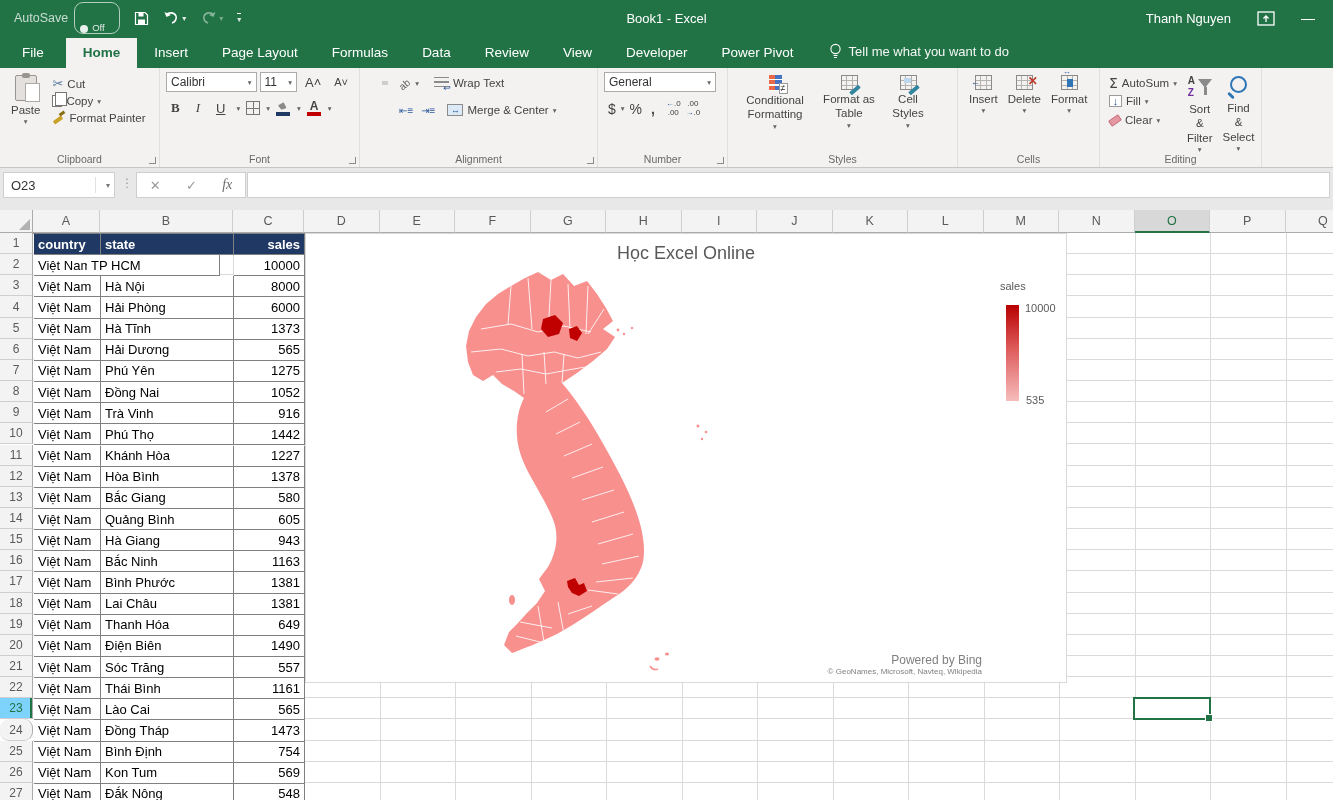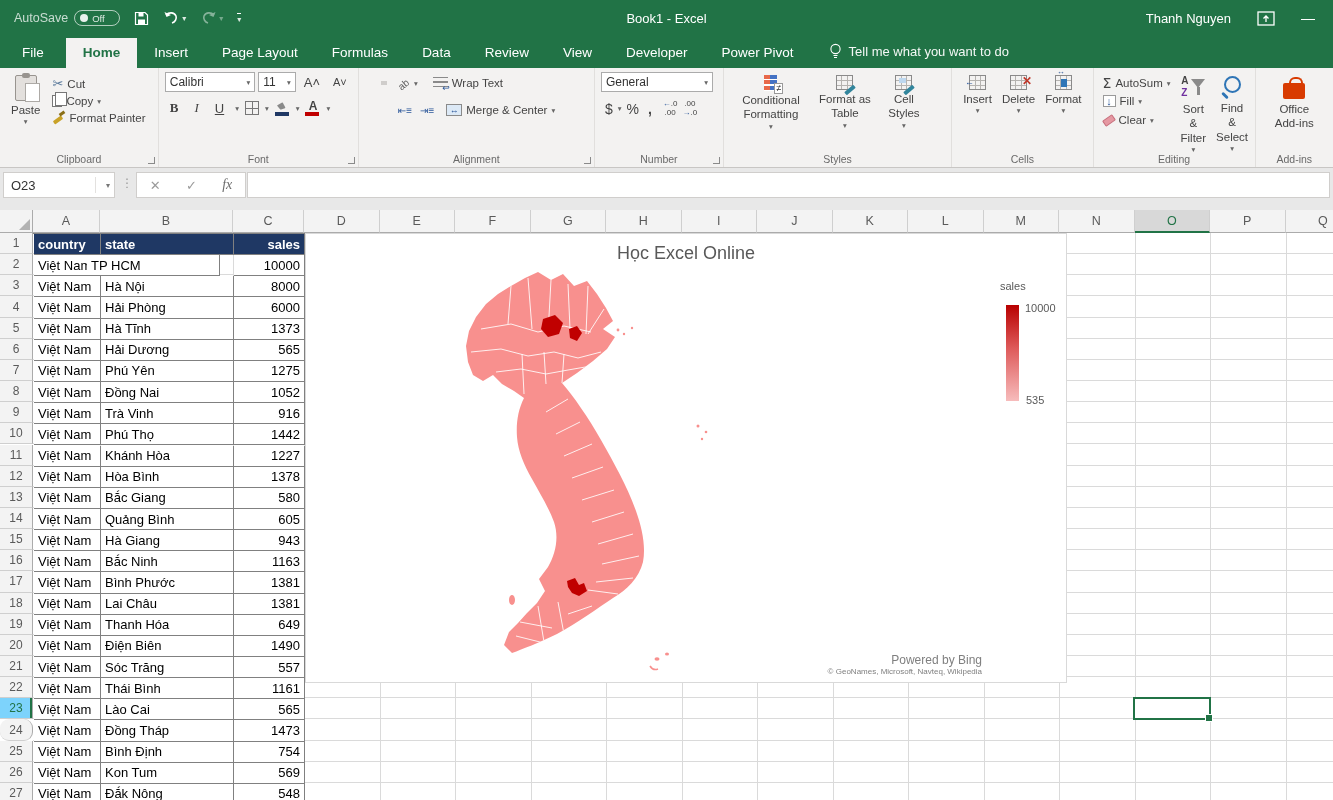--- a/index.html
+++ b/index.html
@@ -4,21 +4,21 @@
 <style>
   * { margin:0; padding:0; box-sizing:border-box; }
   html,body { width:1333px; height:800px; overflow:hidden; }
   body { font-family:"Liberation Sans", sans-serif; background:#fff; position:relative; }
   #app { position:absolute; inset:0; width:1333px; height:800px; overflow:hidden; }
 
   
   #titlebar { position:absolute; left:0; top:0; width:100%; height:36px; background:#217346; display:flex; align-items:center; color:#fff; }
   .qat { display:flex; align-items:center; gap:14px; padding-left:14px; }
   .autosave { display:flex; align-items:center; gap:6px; font-size:12.5px; color:rgba(255,255,255,.75); }
-  .as-pill { width:46px; height:16px; border:1px solid rgba(255,255,255,.65); border-radius:9px; display:flex; align-items:center; gap:4px; padding:0 5px; }
+  .as-pill { width:46px; height:32px; border:1px solid rgba(255,255,255,.65); border-radius:9px; display:flex; align-items:flex-end; gap:4px; padding:0 5px; }
   .as-dot { width:8px; height:8px; border-radius:50%; background:rgba(255,255,255,.9); }
   .as-off { font-size:9.5px; color:rgba(255,255,255,.85); }
   .qbtn { display:flex; align-items:center; gap:2px; }
   .qcaret { font-size:8px; color:rgba(255,255,255,.85); }
   #doc-title { position:absolute; left:0; right:0; top:0; height:36px; display:flex; align-items:center; justify-content:center; font-size:13px; color:#fff; pointer-events:none; }
   .tb-right { position:absolute; right:0; top:0; height:36px; display:flex; align-items:center; gap:26px; padding-right:18px; }
   .user-name { font-size:13px; color:#fff; }
   .win-min { font-size:14px; color:#fff; line-height:36px; }
 
   
@@ -399,27 +399,20 @@
         <span class="caret">▾</span>
       </div>
       <div class="btn-lg" style="width:46px">
         <span class="ic-mag"></span>
         <span>Find &amp; Select</span>
         <span class="caret">▾</span>
       </div>
       <div class="rlabel">Editing</div>
     </div>
 
-    <div class="rgroup" style="width:78px;border-right:none">
-      <div class="btn-lg" style="width:100%">
-        <span class="ic-bag"></span>
-        <span>Office Add-ins</span>
-      </div>
-      <div class="rlabel">Add-ins</div>
-    </div>
   </div>
 
   <div id="fbar">
     <div class="namebox">
       <span>O23</span>
       <span class="nb-split"></span>
       <span class="nb-caret">▾</span>
     </div>
     <div class="fdots">⋮</div>
     <div class="fbtns">

